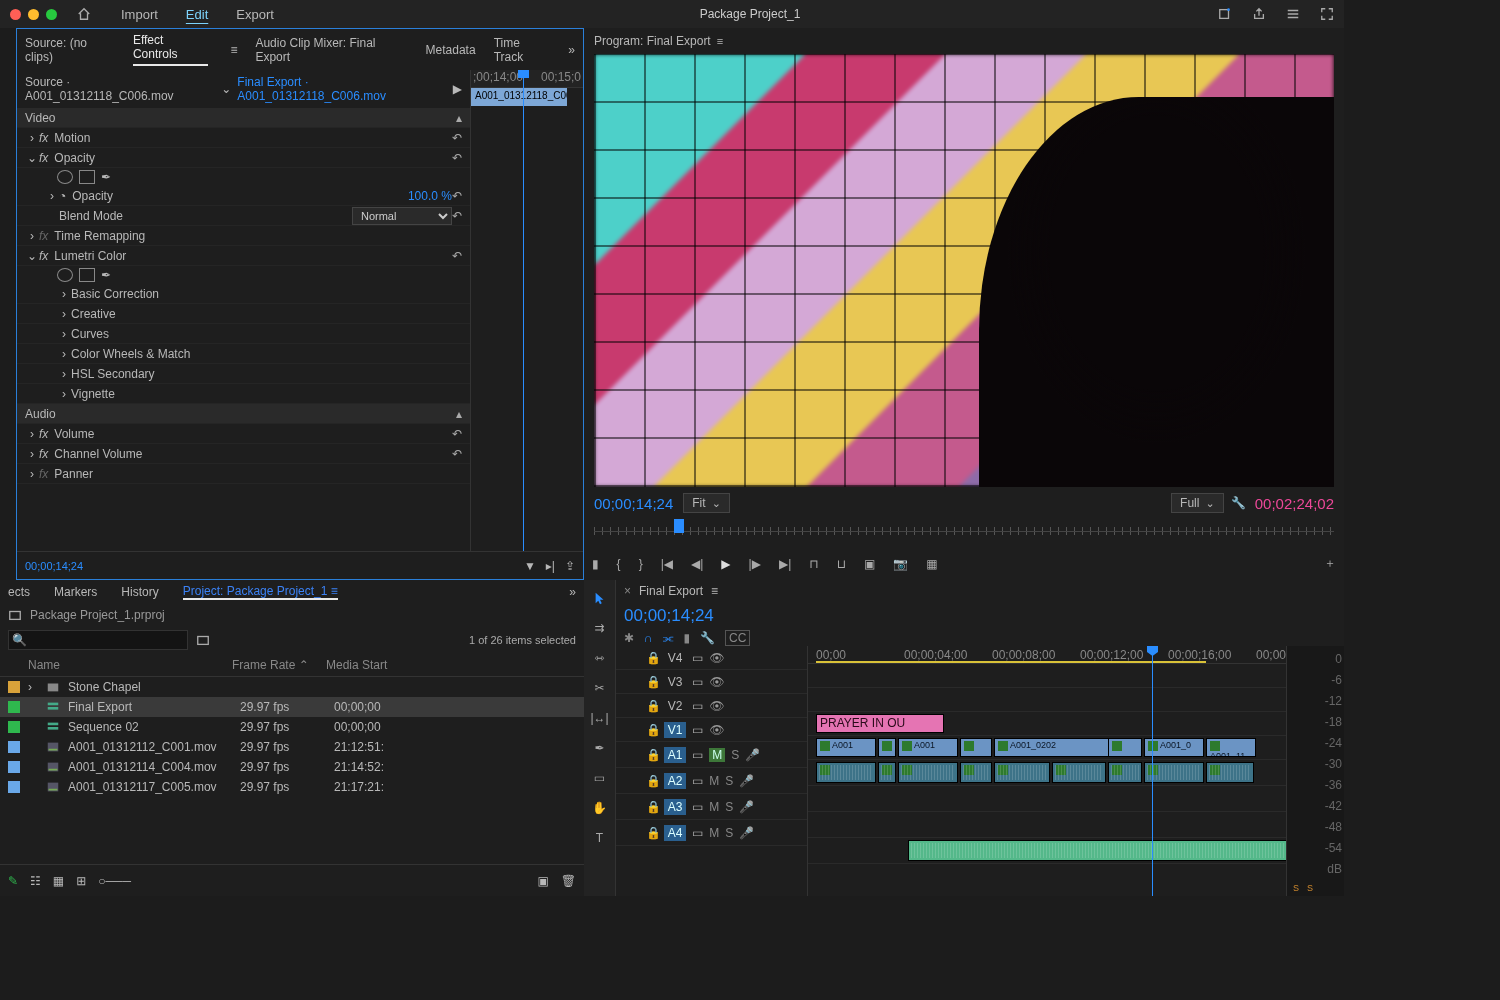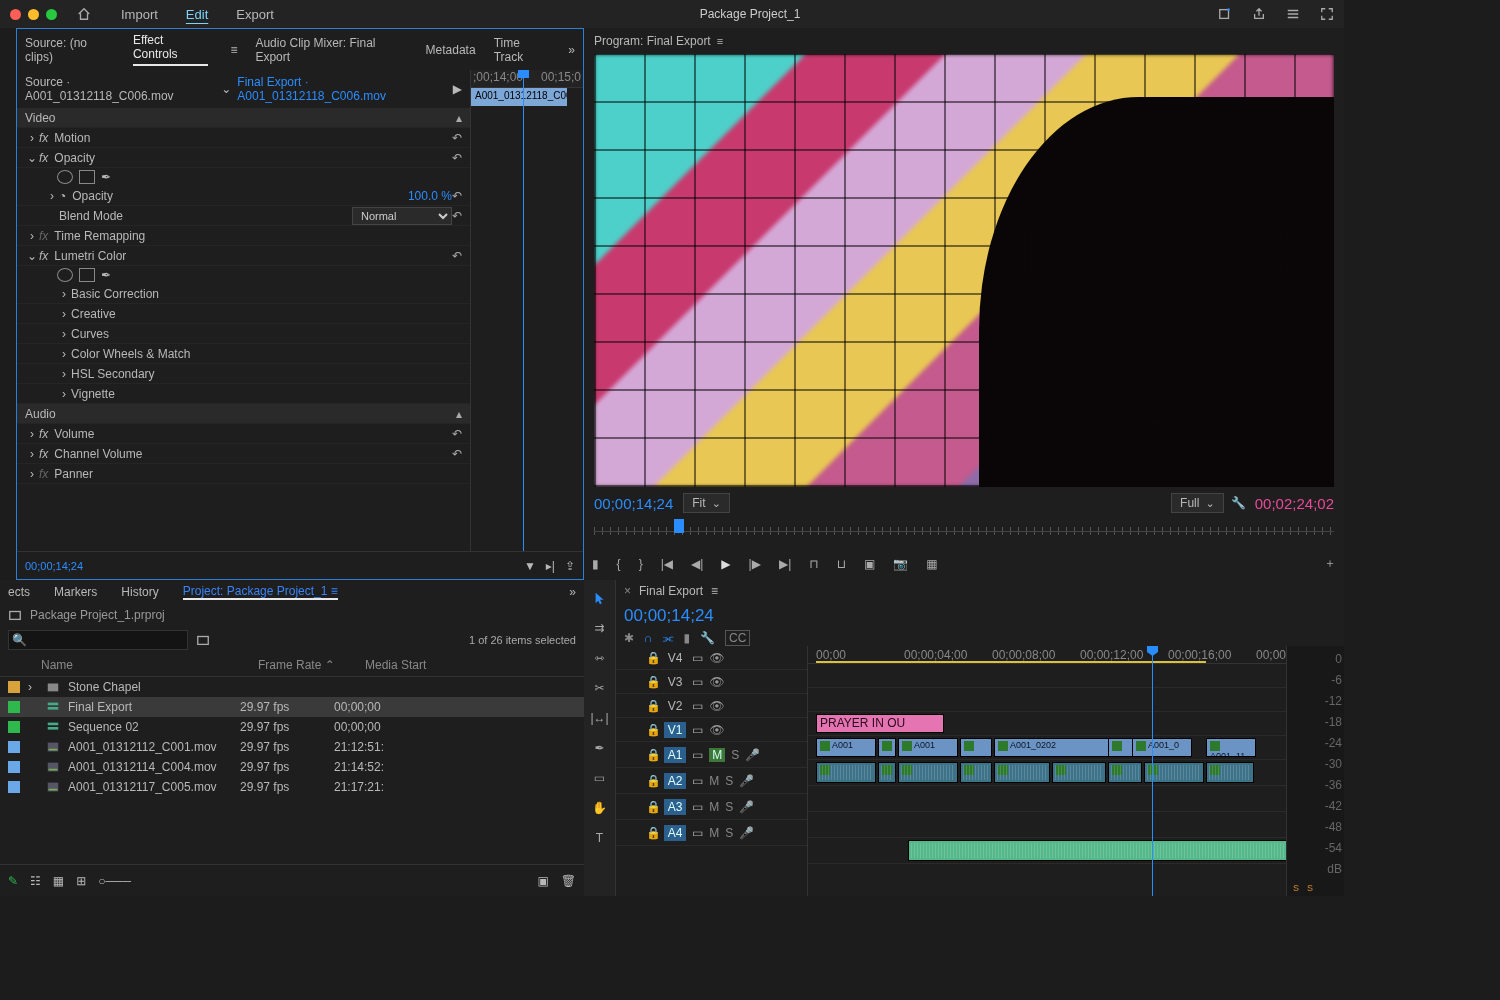--- a/index.html
+++ b/index.html
@@ -66,21 +66,21 @@
 
 .proj-panel{background:#1e1e1e;display:flex;flex-direction:column;}
 .proj-tabs{display:flex;align-items:center;padding:4px 8px;gap:24px;font-size:11px;}
 .proj-tabs .sel{border-bottom:2px solid #e8e8e8;color:#3b82f6;}
 .proj-name{padding:4px 8px;display:flex;align-items:center;gap:8px;color:#999;font-size:11px;}
 .proj-search{padding:4px 8px;display:flex;align-items:center;gap:8px;}
 .proj-search input{flex:0 0 170px;background:#141414;border:1px solid #333;padding:3px 18px;color:#ccc;font-size:11px;}
 .search-wrap{position:relative;}
 .mag{position:absolute;left:4px;top:3px;color:#888;}
 .item-count{margin-left:auto;font-size:11px;color:#aaa;}
-.proj-hdr{display:grid;grid-template-columns:16px 200px 90px 70px;padding:4px 8px;font-size:11px;color:#888;border-bottom:1px solid #333;gap:17px;}
+.proj-hdr{display:grid;grid-template-columns:16px 200px 90px 70px;padding:4px 8px;font-size:11px;color:#888;border-bottom:1px solid #333;gap:4px;}
 .proj-row{display:grid;grid-template-columns:16px 14px 18px 168px 90px 70px;padding:3px 8px;font-size:11px;align-items:center;gap:4px;}
 .proj-row.sel{background:#3a3a3a;}
 .swatch{width:12px;height:12px;}
 .proj-foot{margin-top:auto;height:32px;border-top:1px solid #333;display:flex;align-items:center;gap:12px;padding:0 8px;}
 
 .tl-panel{background:#1e1e1e;display:flex;}
 .toolcol{width:32px;background:#232323;display:flex;flex-direction:column;align-items:center;gap:10px;padding-top:8px;border-right:1px solid #333;}
 .toolcol .tool{width:20px;height:20px;display:flex;align-items:center;justify-content:center;color:#aaa;cursor:pointer;}
 .toolcol .tool.sel{color:#2a8dff;}
 .tl-main{flex:1;display:flex;flex-direction:column;}
@@ -584,21 +584,21 @@
           <div class="trk">
             <div class="clip pink" style="left:8px;width:128px"><span>PRAYER IN OU</span></div>
           </div>
           <div class="trk" id="v1trk">
                 <div class="clip vblue" style="left:8px;width:60px"><span class="fx-badge"></span>A001</div>
                 <div class="clip vblue" style="left:70px;width:18px"><span class="fx-badge"></span></div>
                 <div class="clip vblue" style="left:90px;width:60px"><span class="fx-badge"></span>A001</div>
                 <div class="clip vblue" style="left:152px;width:32px"><span class="fx-badge"></span></div>
                 <div class="clip vblue" style="left:186px;width:128px"><span class="fx-badge"></span>A001_0202</div>
                 <div class="clip vblue" style="left:300px;width:34px"><span class="fx-badge"></span></div>
-                <div class="clip vblue" style="left:324px;width:60px"><span class="fx-badge"></span>A001_0</div>
+                <div class="clip vblue" style="left:336px;width:60px"><span class="fx-badge"></span>A001_0</div>
                 <div class="clip vblue" style="left:398px;width:50px"><span class="fx-badge"></span>A001_11</div>
               </div>
           <div class="trk tall" id="a1trk">
                 <div class="clip ateal" style="left:8px;width:60px"><span class="fx-badge"></span><div class="wave"></div></div>
                 <div class="clip ateal" style="left:70px;width:18px"><span class="fx-badge"></span><div class="wave"></div></div>
                 <div class="clip ateal" style="left:90px;width:60px"><span class="fx-badge"></span><div class="wave"></div></div>
                 <div class="clip ateal" style="left:152px;width:32px"><span class="fx-badge"></span><div class="wave"></div></div>
                 <div class="clip ateal" style="left:186px;width:56px"><span class="fx-badge"></span><div class="wave"></div></div>
                 <div class="clip ateal" style="left:244px;width:54px"><span class="fx-badge"></span><div class="wave"></div></div>
                 <div class="clip ateal" style="left:300px;width:34px"><span class="fx-badge"></span><div class="wave"></div></div>

